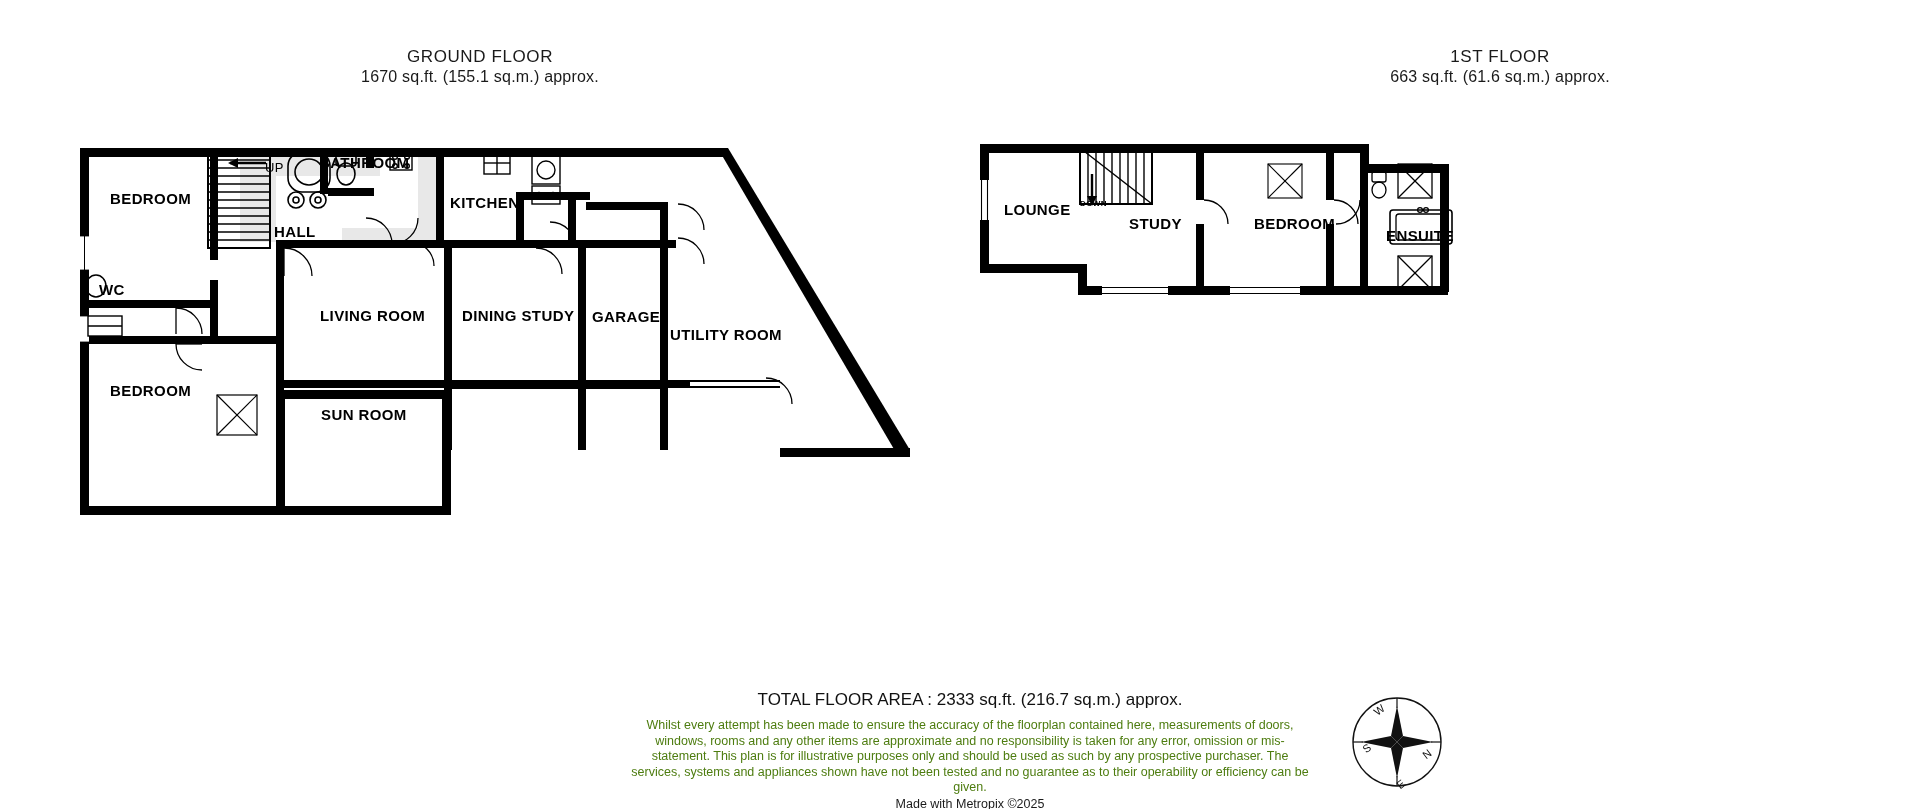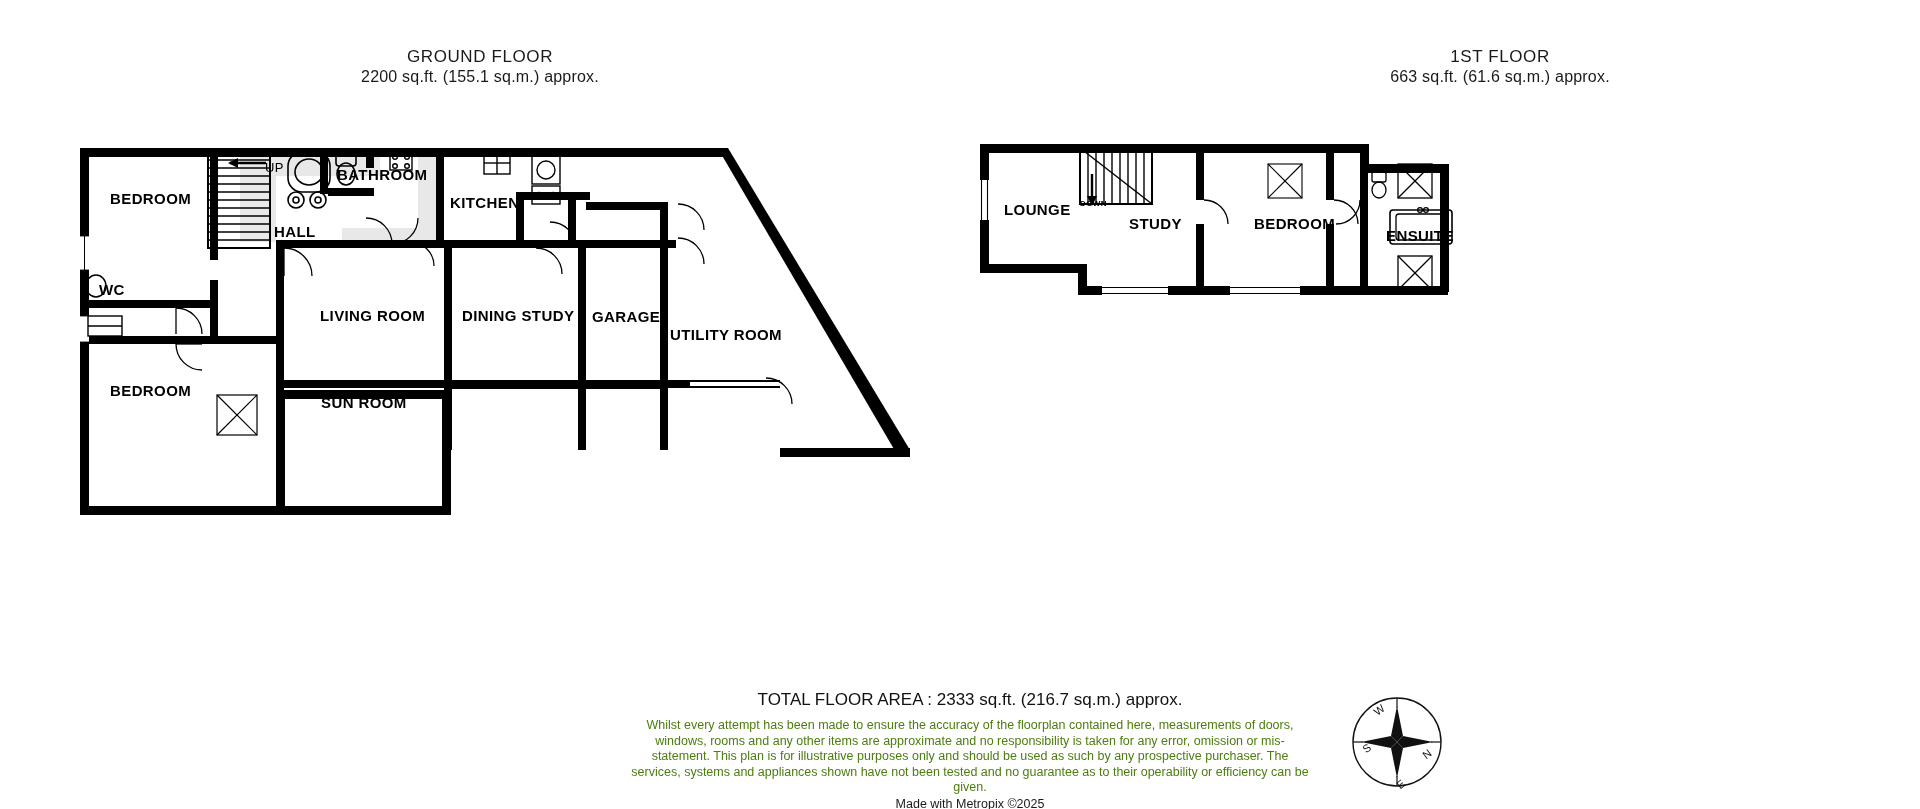--- a/index.html
+++ b/index.html
@@ -96,21 +96,21 @@
   }
   svg { display: block; }
 </style>
 </head>
 <body>
 
 <div class="plan-root">
 
   <div class="floor-title" id="ground-title">
     <span>GROUND FLOOR</span>
-    <span class="sub">2200 sq.ft. (155.1 sq.m.) approx.</span>
+    <span class="sub">1670 sq.ft. (155.1 sq.m.) approx.</span>
   </div>
   <div class="floor-title" id="first-title">
     <span>1ST FLOOR</span>
     <span class="sub">663 sq.ft. (61.6 sq.m.) approx.</span>
   </div>
 
   <svg id="ground-plan" style="position:absolute;left:80px;top:130px;" width="980" height="440" viewBox="0 0 980 440">
 
     <rect x="196" y="22" width="104" height="24" fill="#e8e8e8"></rect>
     <rect x="160" y="22" width="36" height="90" fill="#e8e8e8"></rect>
@@ -294,30 +294,30 @@
     </g>
 
     <g fill="none" stroke="#000" stroke-width="1.2">
       <rect x="137" y="265" width="40" height="40"></rect>
       <line x1="137" y1="265" x2="177" y2="305"></line>
       <line x1="177" y1="265" x2="137" y2="305"></line>
     </g>
   </svg>
 
   <div class="room-label" style="left:110px; top:190px;">BEDROOM</div>
-  <div class="room-label" style="left:319px; top:166px;margin-left:18px;">BATHROOM</div>
+  <div class="room-label" style="left:319px; top:154px;">BATHROOM</div>
   <div class="room-label" style="left:450px; top:194px;">KITCHEN</div>
   <div class="room-label" style="left:274px; top:223px;">HALL</div>
   <div class="room-label" style="left:99px; top:281px;">WC</div>
   <div class="room-label" style="left:320px; top:307px;">LIVING ROOM</div>
   <div class="room-label" style="left:462px; top:307px;">DINING STUDY</div>
   <div class="room-label" style="left:592px; top:308px;">GARAGE</div>
   <div class="room-label" style="left:670px; top:326px;">UTILITY ROOM</div>
   <div class="room-label" style="left:110px; top:382px;">BEDROOM</div>
-  <div class="room-label" style="left:321px; top:394px;">SUN ROOM</div>
+  <div class="room-label" style="left:321px; top:406px;">SUN ROOM</div>
   <div class="room-label small" style="left:265px; top:160px; font-size:13px; font-weight:normal;">UP</div>
 
   <svg id="first-plan" style="position:absolute;left:980px;top:140px;" width="520" height="170" viewBox="0 0 520 170">
 
     <rect x="0" y="4" width="9" height="128" fill="#000"></rect>
     <rect x="0" y="4" width="388" height="9" fill="#000"></rect>
     <rect x="380" y="4" width="9" height="24" fill="#000"></rect>
     <rect x="380" y="24" width="88" height="9" fill="#000"></rect>
     <rect x="460" y="24" width="9" height="128" fill="#000"></rect>
     <rect x="0" y="124" width="104" height="9" fill="#000"></rect>

